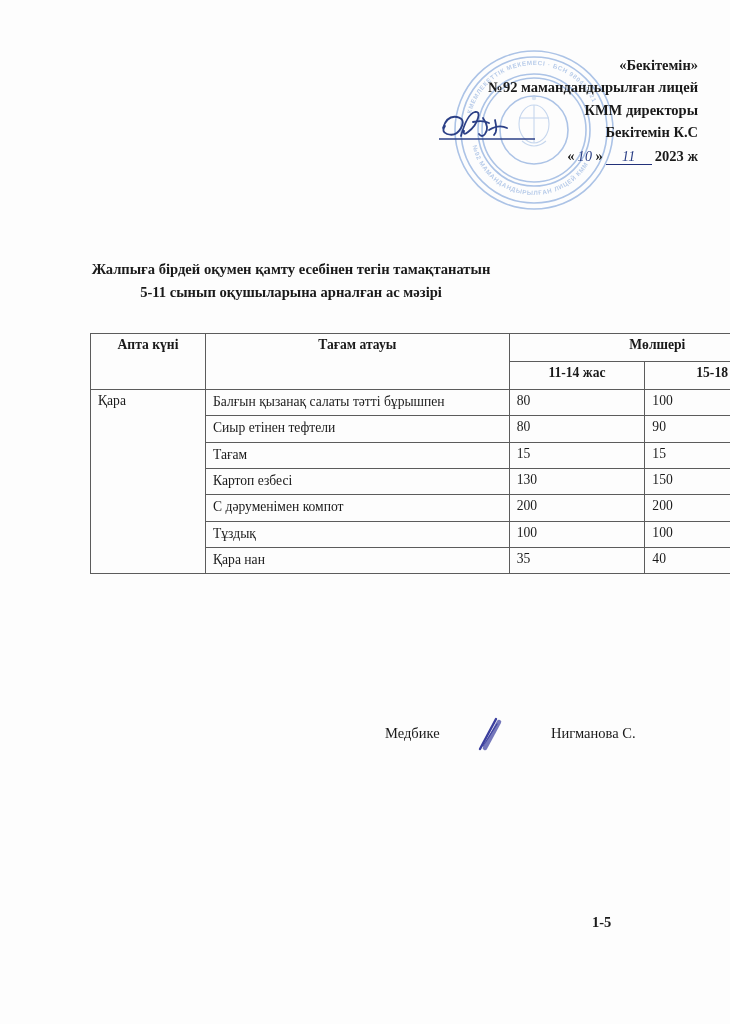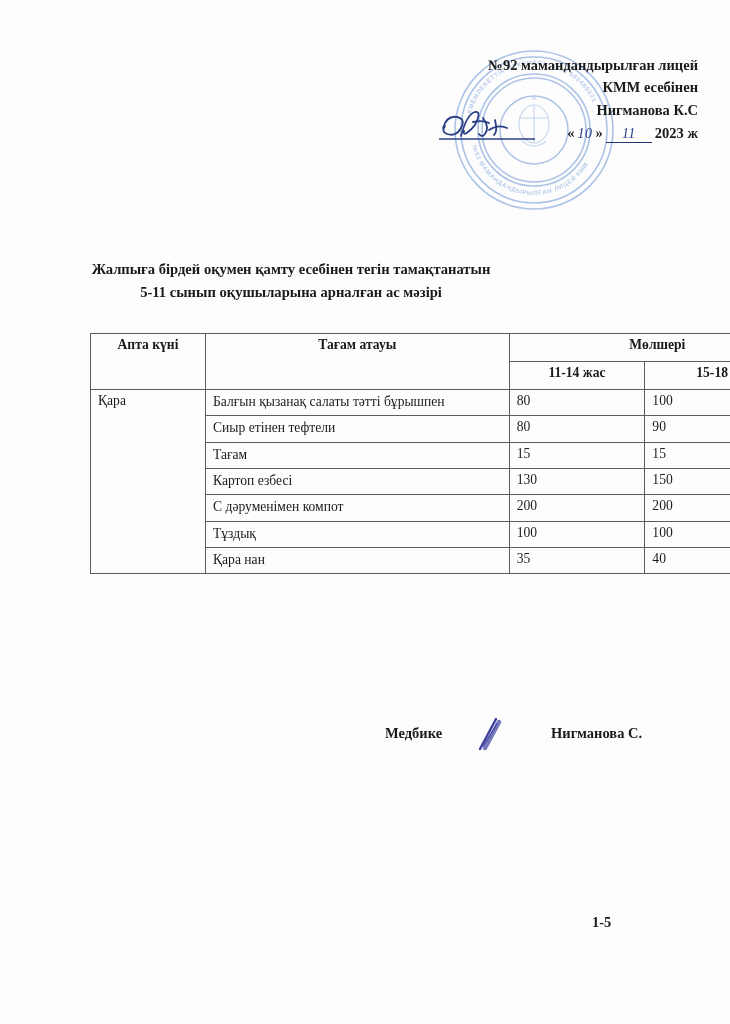--- a/index.html
+++ b/index.html
@@ -136,21 +136,21 @@
   .cell-num  { }
 
   
   .nurse-row {
     position: absolute;
     top: 713px;
     left: 385px;
     display: flex;
     align-items: center;
     gap: 1px;
-    font-weight: bold;
+    font-weight: normal;
     font-size: 14.5px;
   }
   .nurse-label { width: 80px; }
   .nurse-sign-slot {
     width: 60px;
     height: 40px;
     position: relative;
   }
   .nurse-name { margin-left: 24px; white-space: nowrap; }
 
@@ -198,23 +198,24 @@
         <path d="M82 57 v38"></path>
         <path d="M67 70 h30"></path>
       </g>
       <g fill="#8fb0de" opacity="0.55">
         <circle cx="82" cy="50" r="2.2"></circle>
       </g>
     </svg>
   </div>
 
   <div class="approval">
+    <div class="line">«Бекітемін»</div>
     <div class="line">№92 мамандандырылған лицей</div>
-    <div class="line">КММ есебінен</div>
-    <div class="line">Нигманова К.С</div>
+    <div class="line">КММ директоры</div>
+    <div class="line">Бекітемін К.С</div>
 
     <div class="date-line">
       <span class="quote-wrap">«</span>
         <span class="hand">10</span>
         <span class="quote-wrap">»</span>
       <span class="date-blank hand">11</span>
       <span>2023 ж</span>
     </div>
   </div>
 

